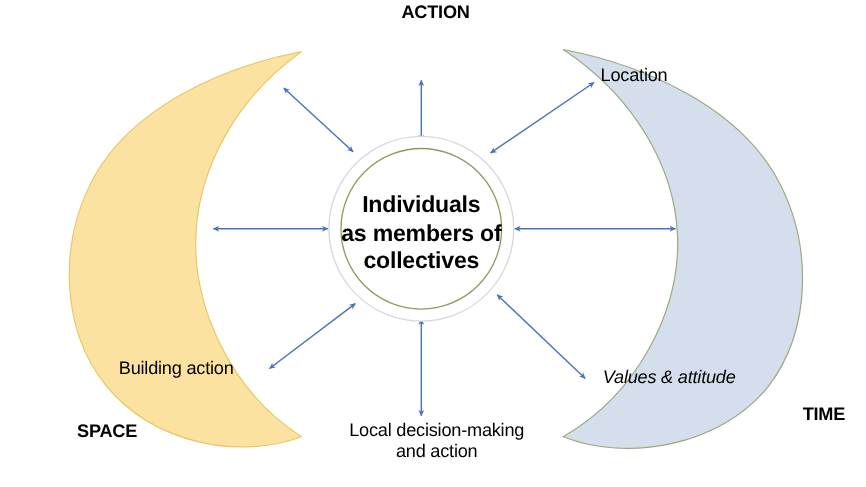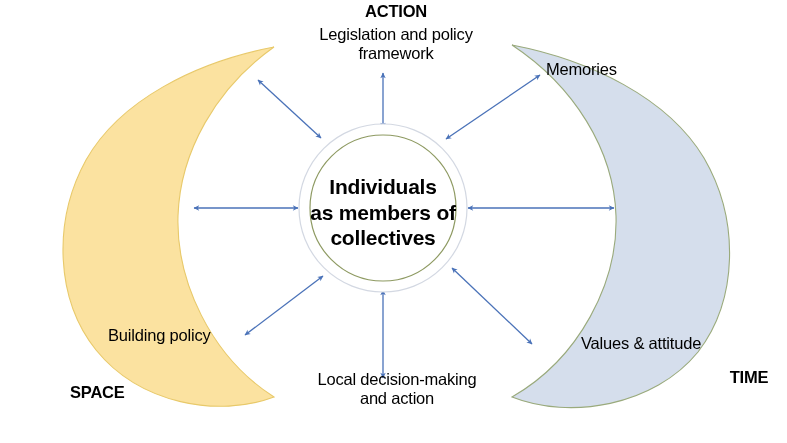--- a/index.html
+++ b/index.html
@@ -42,24 +42,24 @@
   }
   
   #label-action        { left: 316px; top: 2px;   width: 160px; }
   #label-legislation   { left: 286px; top: 25px;  width: 220px; }
   #label-settlement    { left: 142px; top: 58px;  width: 130px; }
   #label-memories      { left: 546px; top: 60px;  width: 140px; text-align: left; }
   #label-location      { left: 38px;  top: 188px; width: 150px; text-align: left; }
   #label-lifestyles    { left: 630px; top: 188px; width: 150px; text-align: left; }
   #label-center        { left: 302px; top: 174px; width: 162px; }
   #label-building      { left: 108px; top: 326px; width: 150px; text-align: left; }
-  #label-values        { left: 581px; top: 334px; width: 170px; text-align: left; }
+  #label-values        { left: 548px; top: 334px; width: 170px; text-align: left; font-style: italic; }
   #label-space         { left: 70px;  top: 368px; width: 90px;  text-align: left; margin-top: 15px; }
   #label-time          { left: 688px; top: 368px; width: 90px;  text-align: center; margin-left: 16px; }
-  #label-local         { left: 282px; top: 370px; width: 230px; }
+  #label-local         { left: 282px; top: 382px; width: 230px; }
 </style>
 </head>
 <body>
 
 <div id="diagram-root">
 
   <svg id="diagram-svg" viewBox="0 0 787 443" xmlns="http://www.w3.org/2000/svg">
     <defs>
       <marker id="arrowStart" markerWidth="7" markerHeight="7" refX="5.6" refY="3.1" orient="auto-start-reverse" markerUnits="userSpaceOnUse">
         <path d="M6,3.1 L0.4,0.4 L1.9,3.1 L0.4,5.8 Z" fill="#4A72B8"></path>
@@ -100,33 +100,31 @@
       <line x1="383" y1="290" x2="383" y2="378" marker-start="url(#arrowStart)" marker-end="url(#arrowEnd)"></line>
       <line x1="452" y1="268" x2="532" y2="344" marker-start="url(#arrowStart)" marker-end="url(#arrowEnd)"></line>
     </g>
 
     <circle cx="383" cy="208" r="84" fill="#ffffff" stroke="#D3D8E2" stroke-width="1.2"></circle>
     <circle cx="383" cy="208" r="73" fill="#ffffff" stroke="#8E9A62" stroke-width="1.2"></circle>
   </svg>
 
   <div class="lbl lbl-bold" id="label-action">ACTION</div>
 
-  <div class="lbl" id="label-legislation">Legislation and policy
-framework</div>
 
 
-  <div class="lbl" id="label-memories">Memories</div>
+  <div class="lbl" id="label-memories">Location</div>
 
 
 
   <div class="lbl center-label" id="label-center">Individuals
 as members of
 collectives</div>
 
-  <div class="lbl" id="label-building">Building policy</div>
+  <div class="lbl" id="label-building">Building action</div>
 
   <div class="lbl" id="label-values">Values &amp; attitude</div>
 
   <div class="lbl lbl-bold" id="label-space">SPACE</div>
 
   <div class="lbl lbl-bold" id="label-time">TIME</div>
 
   <div class="lbl" id="label-local">Local decision-making
 and action</div>
 

